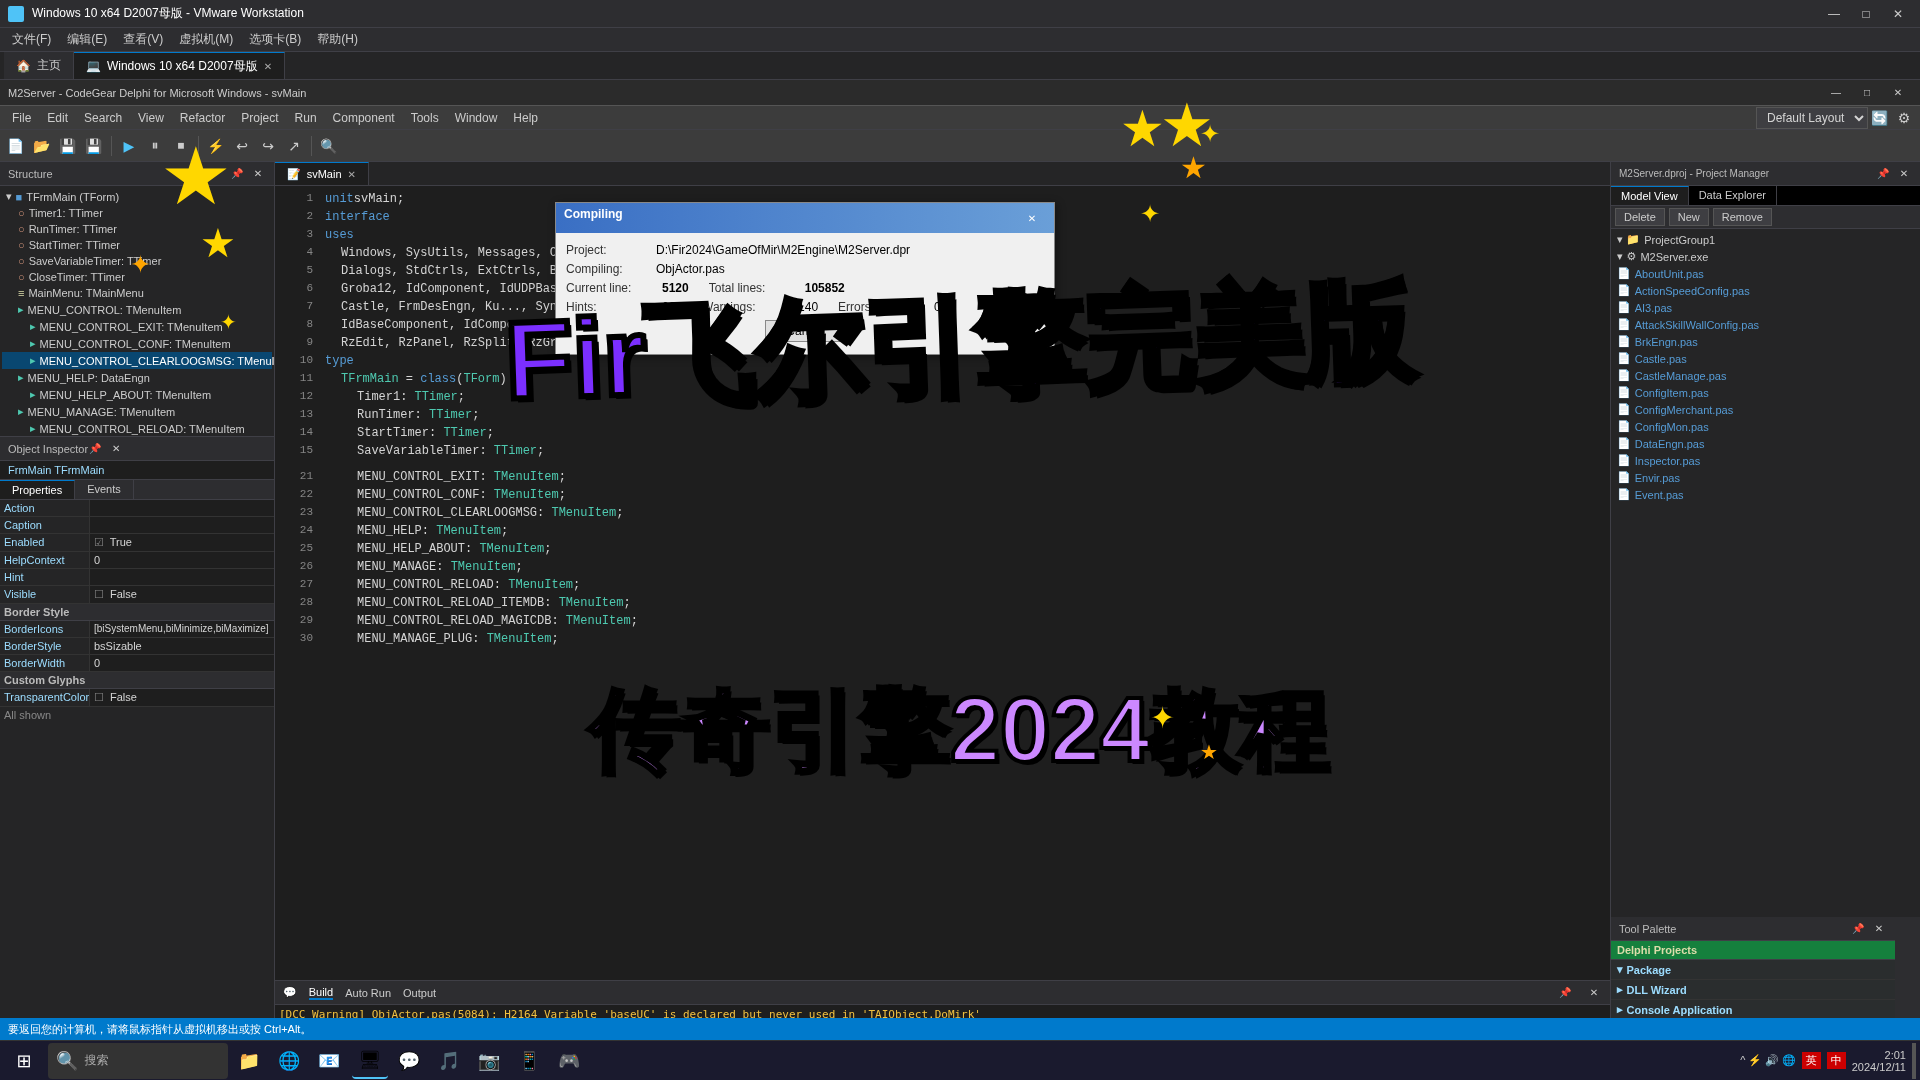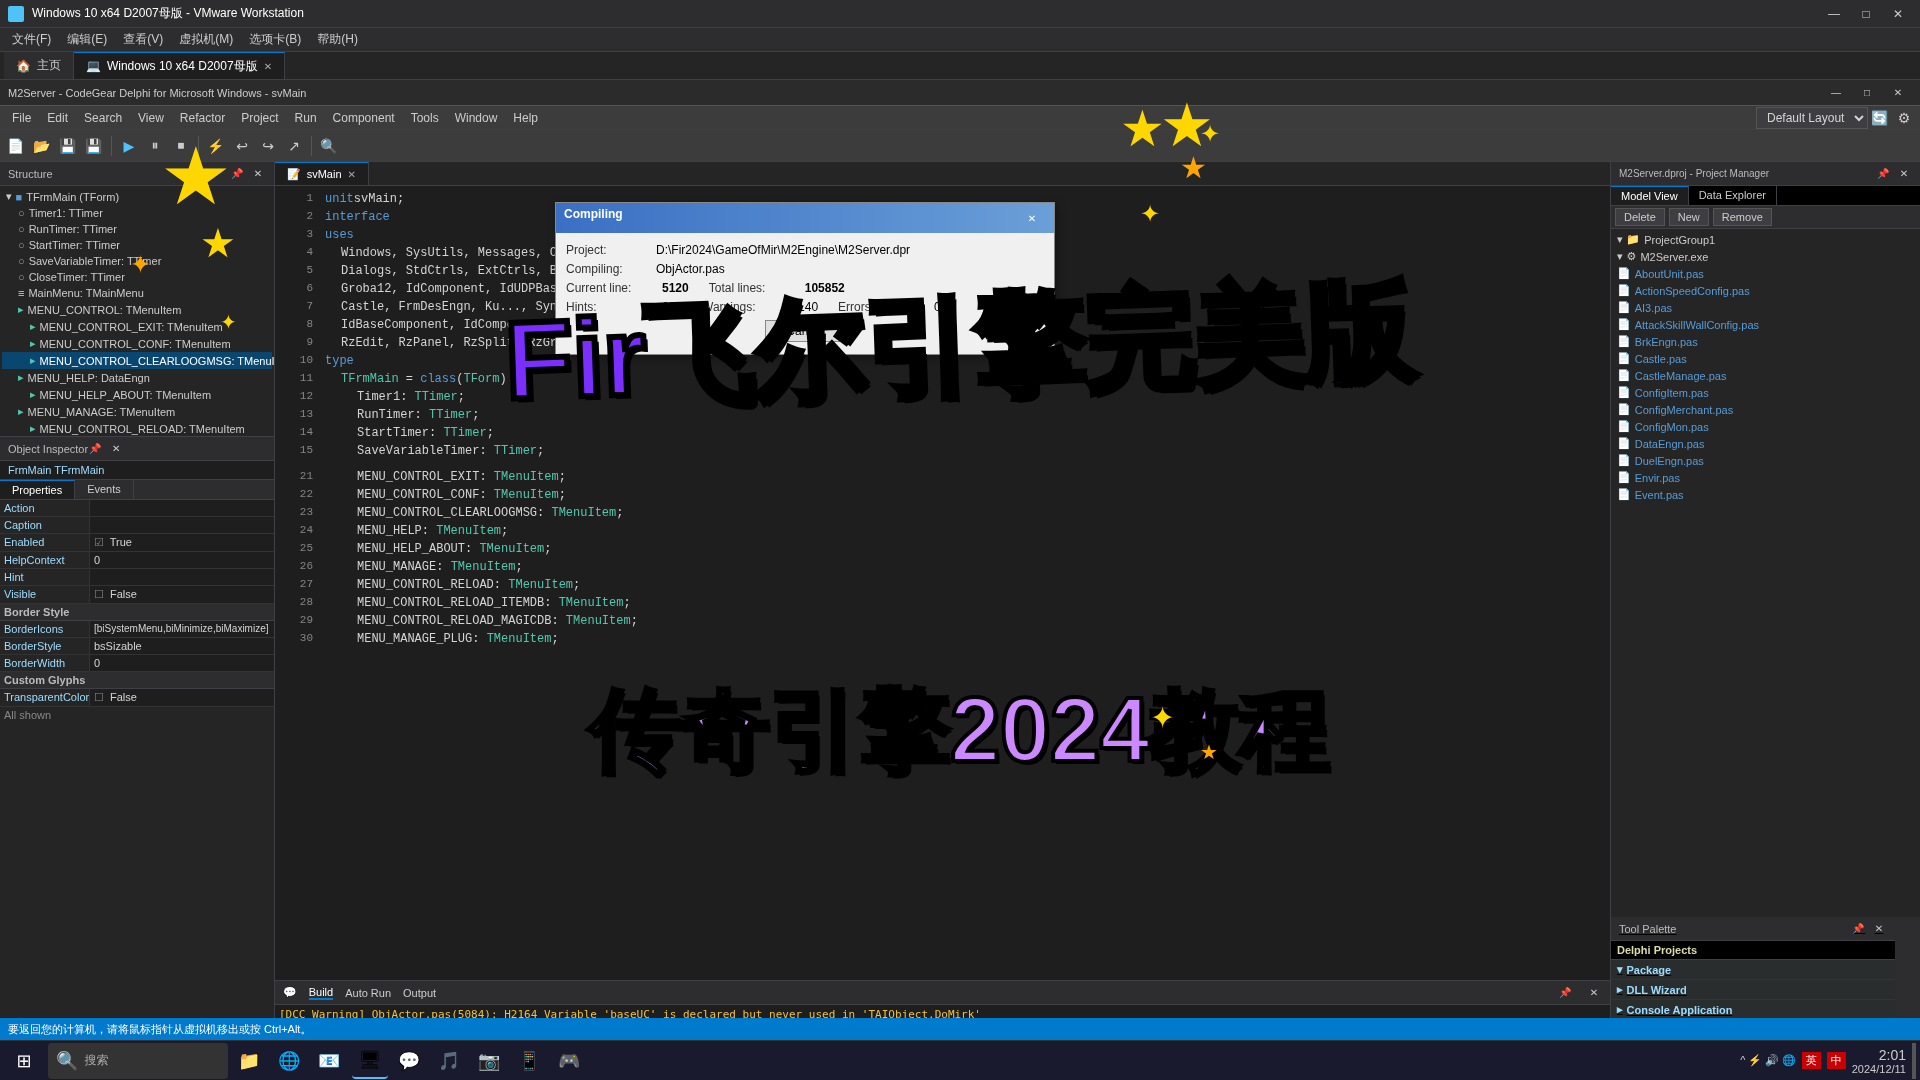--- a/index.html
+++ b/index.html
@@ -221,23 +221,22 @@
       cursor: pointer;
       display: flex;
       align-items: center;
       gap: 4px;
     }
     .pas-file { color: #569cd6; }
 
     
     .tool-palette {
       width: 285px;
-      background: #000000;
+      background: #15803d;
       border-left: 1px solid #3f3f46;
-      text-decoration: underline;
     }
     .palette-header {
       background: #2d2d30;
       padding: 4px 8px;
       font-size: 11px;
       color: #bbb;
       border-bottom: 1px solid #3f3f46;
       display: flex;
       justify-content: space-between;
       align-items: center;
@@ -880,21 +879,21 @@
           <div class="file-tree-item indent2 pas-file">
             <span>📄</span>
             <span>ConfigMon.pas</span>
           </div>
           <div class="file-tree-item indent2 pas-file">
             <span>📄</span>
             <span>DataEngn.pas</span>
           </div>
           <div class="file-tree-item indent2 pas-file">
             <span>📄</span>
-            <span>DuelEngn.pas</span>
+            <span>Inspector.pas</span>
           </div>
           <div class="file-tree-item indent2 pas-file">
             <span>📄</span>
             <span>Envir.pas</span>
           </div>
           <div class="file-tree-item indent2 pas-file">
             <span>📄</span>
             <span>Event.pas</span>
           </div>
         </div>
@@ -974,18 +973,18 @@
   <div class="taskbar-icon">💬</div>
   <div class="taskbar-icon">🎵</div>
   <div class="taskbar-icon">📷</div>
   <div class="taskbar-icon">📱</div>
   <div class="taskbar-icon">🎮</div>
   <div class="taskbar-right">
     <span>^ ⚡ 🔊 🌐</span>
     <span style="background:#cc0000;color:#fff;padding:1px 4px;font-size:11px;">英</span>
     <span style="background:#cc0000;color:#fff;padding:1px 4px;font-size:11px;">中</span>
     <div style="text-align:right;">
-      <div style="font-size:14px;">2:01</div>
+      <div style="font-size:11px;">2:01</div>
       <div style="font-size:11px;">2024/12/11</div>
     </div>
     <span style="width:4px;height:36px;background:#555;cursor:pointer;"></span>
   </div>
 </div>
 
 </body></html>

